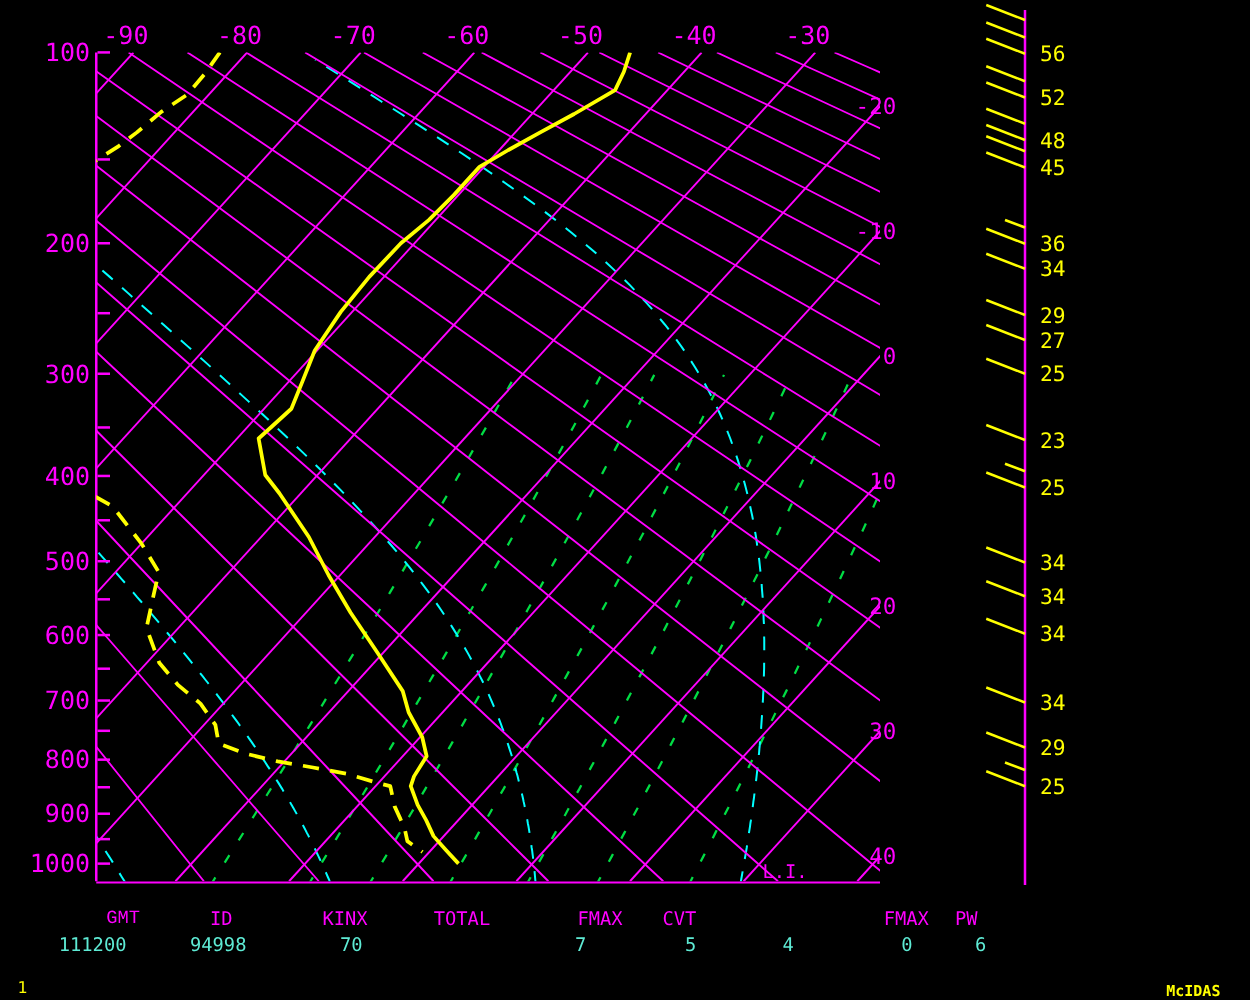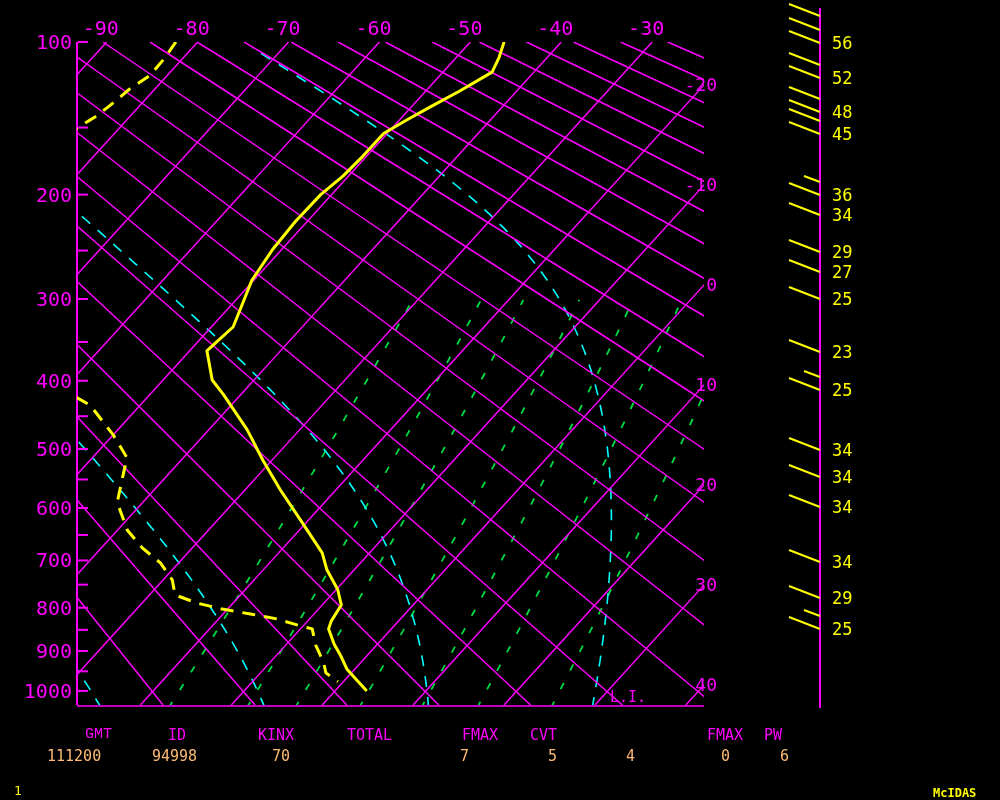--- a/index.html
+++ b/index.html
@@ -1,20 +1,20 @@
 <!DOCTYPE html>
 <html><head>
 <meta charset="utf-8">
 <style>
   html,body{margin:0;padding:0;background:#000;width:1000px;height:800px;overflow:hidden;}
   #screen{position:relative;width:1000px;height:800px;background:#000;}
   svg{position:absolute;left:0;top:0;}
   svg text{font-family:"DejaVu Sans Mono",monospace;}
   .shead{position:absolute;color:#ff00ff;font:15px "DejaVu Sans Mono",monospace;white-space:pre;}
-  .sval{position:absolute;color:#fdba74;font:15px "DejaVu Sans Mono",monospace;white-space:pre;}
+  .sval{position:absolute;color:#5eead4;font:15px "DejaVu Sans Mono",monospace;white-space:pre;}
   .corner{position:absolute;color:#ffff00;font:13px "DejaVu Sans Mono",monospace;}
 </style>
 </head>
 <body>
 
 <div id="screen">
   <svg id="skewt" width="1000" height="800" viewBox="0 0 1000 800">
       <defs>
         <clipPath id="plotclip">
           <rect x="77" y="42" width="627" height="663"></rect>

